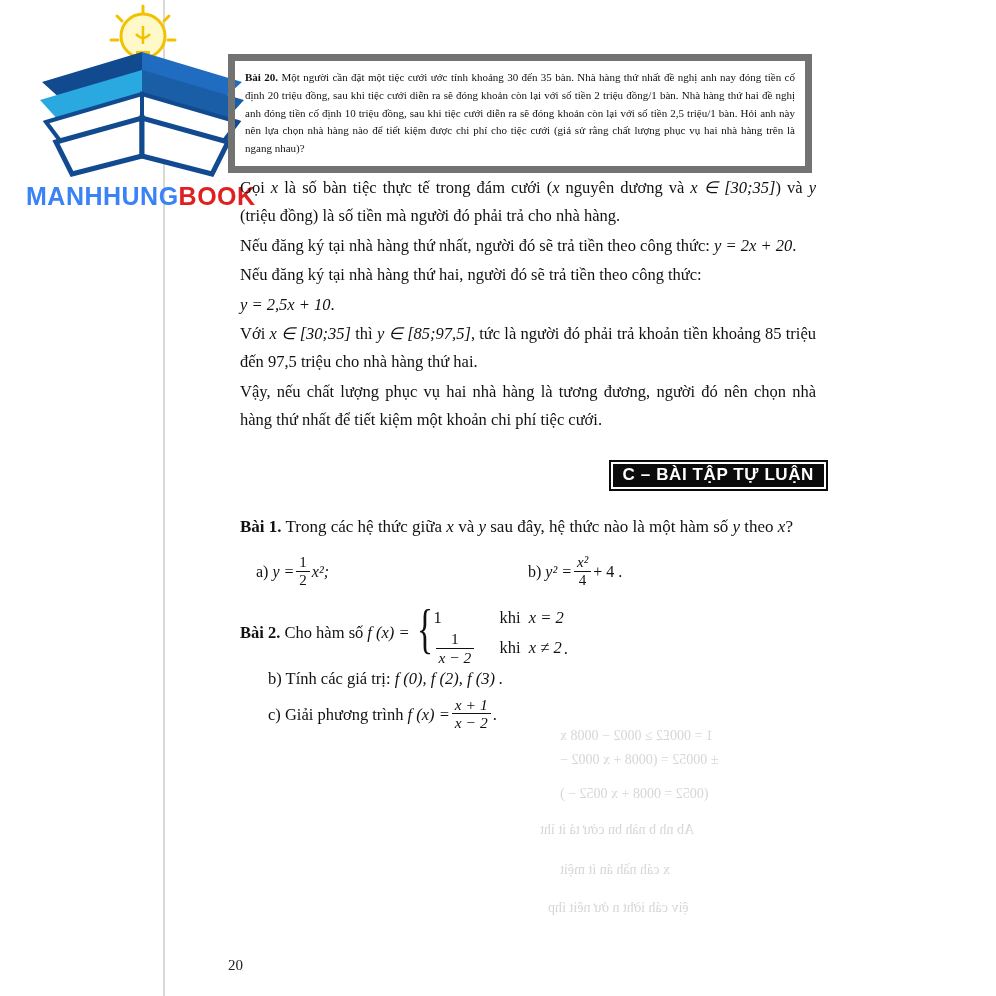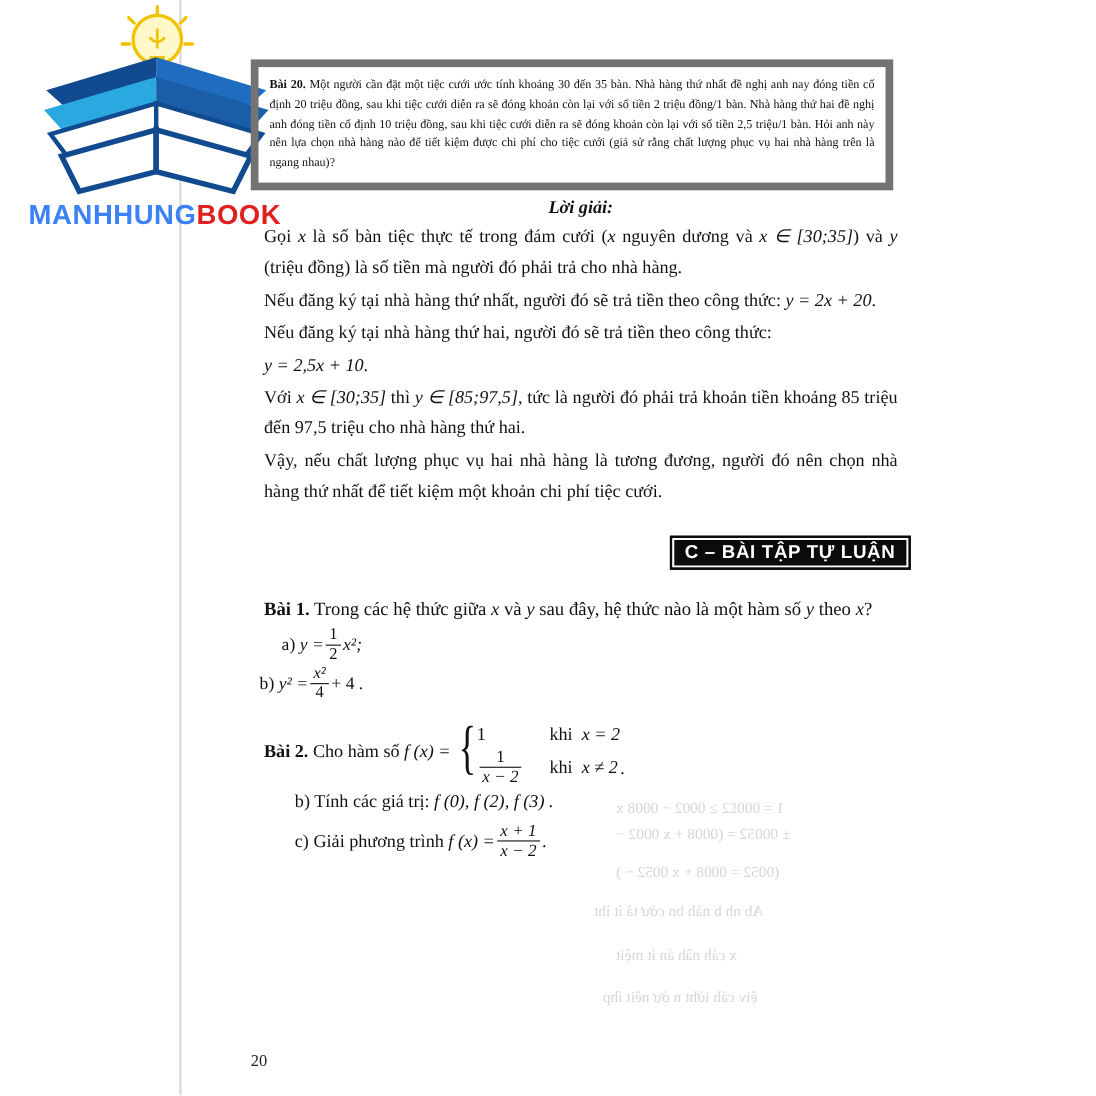--- a/index.html
+++ b/index.html
@@ -118,22 +118,21 @@
   }
 
   .exercise {
     font-size: 17px;
     line-height: 1.7;
     margin: 0 0 0 12px;
     width: 576px;
   }
   .ex-row {
     display: flex;
-    margin-top: 0;
-    flex-direction: column;
+    margin-top: 12px;
   }
   .ex-a { width: 292px; padding-left: 28px; box-sizing: border-box; }
   .ex-b { width: 284px; padding-left: 8px; box-sizing: border-box; }
 
   .fn-block {
     display: flex;
     align-items: center;
     margin-top: 14px;
     margin-left: 12px;
     font-size: 16.5px;
@@ -230,21 +229,20 @@
   <div class="bleed" style="left:560px; top:862px;">x cáh nầh án ít mệit</div>
   <div class="bleed" style="left:548px; top:900px;">ệiv cáh iờht n ởư nêit íhp</div>
 
   <div class="content">
 
     <div class="boxed">
       <b>Bài 20.</b>
       <span>Một người cần đặt một tiệc cưới ước tính khoảng 30 đến 35 bàn. Nhà hàng thứ nhất đề nghị anh nay đóng tiền cố định 20 triệu đồng, sau khi tiệc cưới diễn ra sẽ đóng khoản còn lại với số tiền 2 triệu đồng/1 bàn. Nhà hàng thứ hai đề nghị anh đóng tiền cố định 10 triệu đồng, sau khi tiệc cưới diễn ra sẽ đóng khoản còn lại với số tiền 2,5 triệu/1 bàn. Hỏi anh này nên lựa chọn nhà hàng nào để tiết kiệm được chi phí cho tiệc cưới (giả sử rằng chất lượng phục vụ hai nhà hàng trên là ngang nhau)?</span>
     </div>
 
-    <div class="sol-title">Lời giải:</div>
 
     <div class="para">
       <span>Gọi </span><span class="mi">x</span><span> là số bàn tiệc thực tế trong đám cưới (</span><span class="mi">x</span><span> nguyên dương và </span><span class="mi">x ∈ [30;35]</span><span>) và </span><span class="mi">y</span><span> (triệu đồng) là số tiền mà người đó phải trả cho nhà hàng.</span>
     </div>
 
     <div class="para">
       <span>Nếu đăng ký tại nhà hàng thứ nhất, người đó sẽ trả tiền theo công thức: </span><span class="mi">y = 2x + 20</span><span>.</span>
     </div>
 
 

